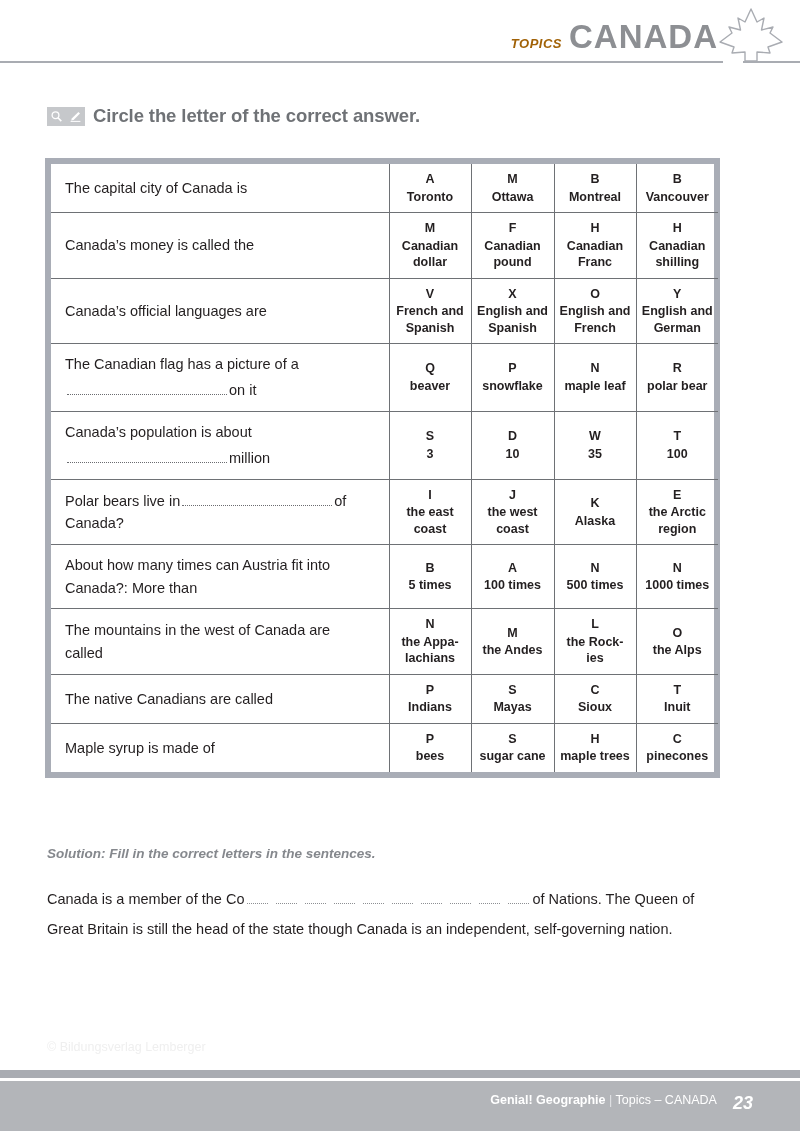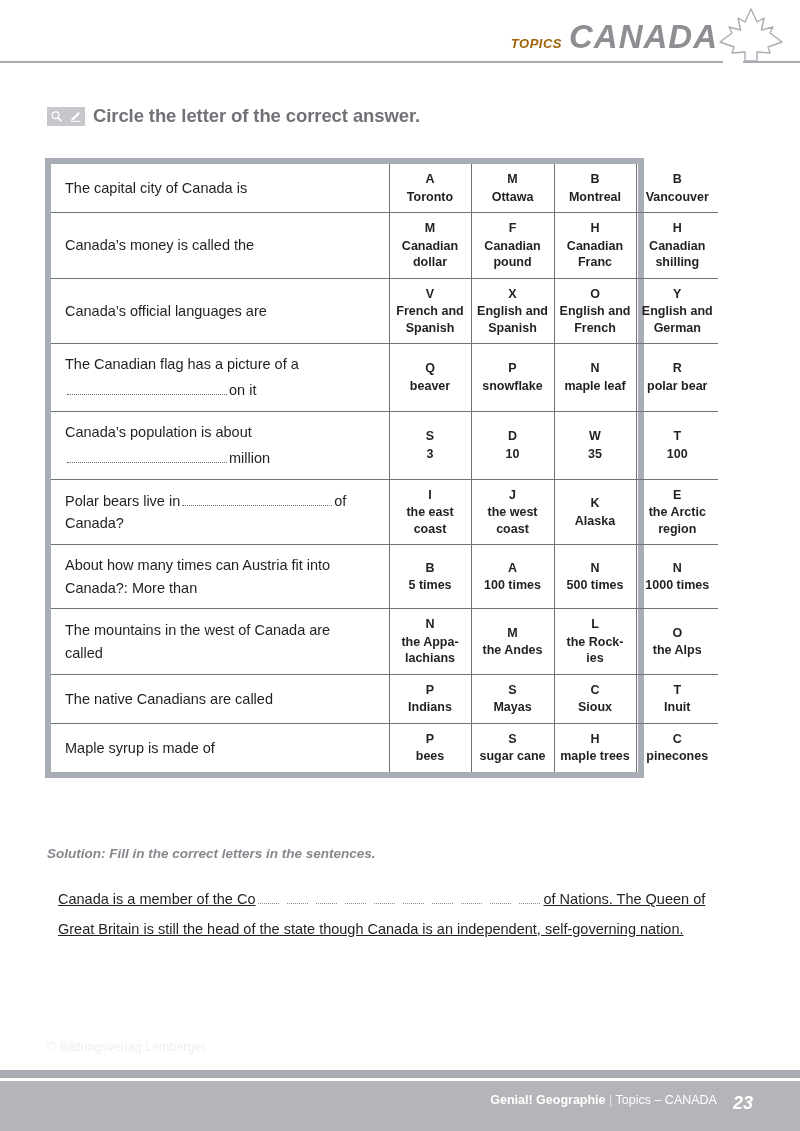--- a/index.html
+++ b/index.html
@@ -33,21 +33,20 @@
   .header-topics {
     font-size: 13px;
     font-weight: bold;
     font-style: italic;
     letter-spacing: 0.5px;
     color: #a16207;
   }
   .header-canada {
     font-size: 33px;
     font-weight: bold;
-    font-style: italic;
     letter-spacing: 1px;
     color: #8d8f93;
   }
   .header-rule-left {
     position: absolute;
     left: 0;
     top: 61px;
     width: 723px;
     height: 2px;
     background: #a9acb2;
@@ -92,21 +91,21 @@
     font-weight: bold;
     color: #6f7276;
     letter-spacing: -0.1px;
   }
 
   
   .quiz-frame {
     position: absolute;
     left: 45px;
     top: 158px;
-    width: 599px;
+    width: 675px;
     border: 6px solid #a9adb6;
     background: #ffffff;
     box-sizing: border-box;
   }
   table.quiz {
     width: 100%;
     border-collapse: collapse;
     table-layout: fixed;
   }
   table.quiz td {
@@ -159,27 +158,26 @@
     position: absolute;
     left: 47px;
     top: 846px;
     font-size: 13.5px;
     font-weight: bold;
     color: #85888d;
     font-style: italic;
   }
   .solution-body {
     position: absolute;
-    left: 58px;
+    left: 47px;
     top: 885px;
     width: 678px;
     font-size: 14.5px;
     line-height: 2.05;
     color: #231f20;
-    text-decoration: underline;
   }
   .dotgroup {
     display: inline-block;
     vertical-align: baseline;
     white-space: nowrap;
     margin: 0 3px;
   }
   .dotgroup i {
     display: inline-block;
     width: 21px;

